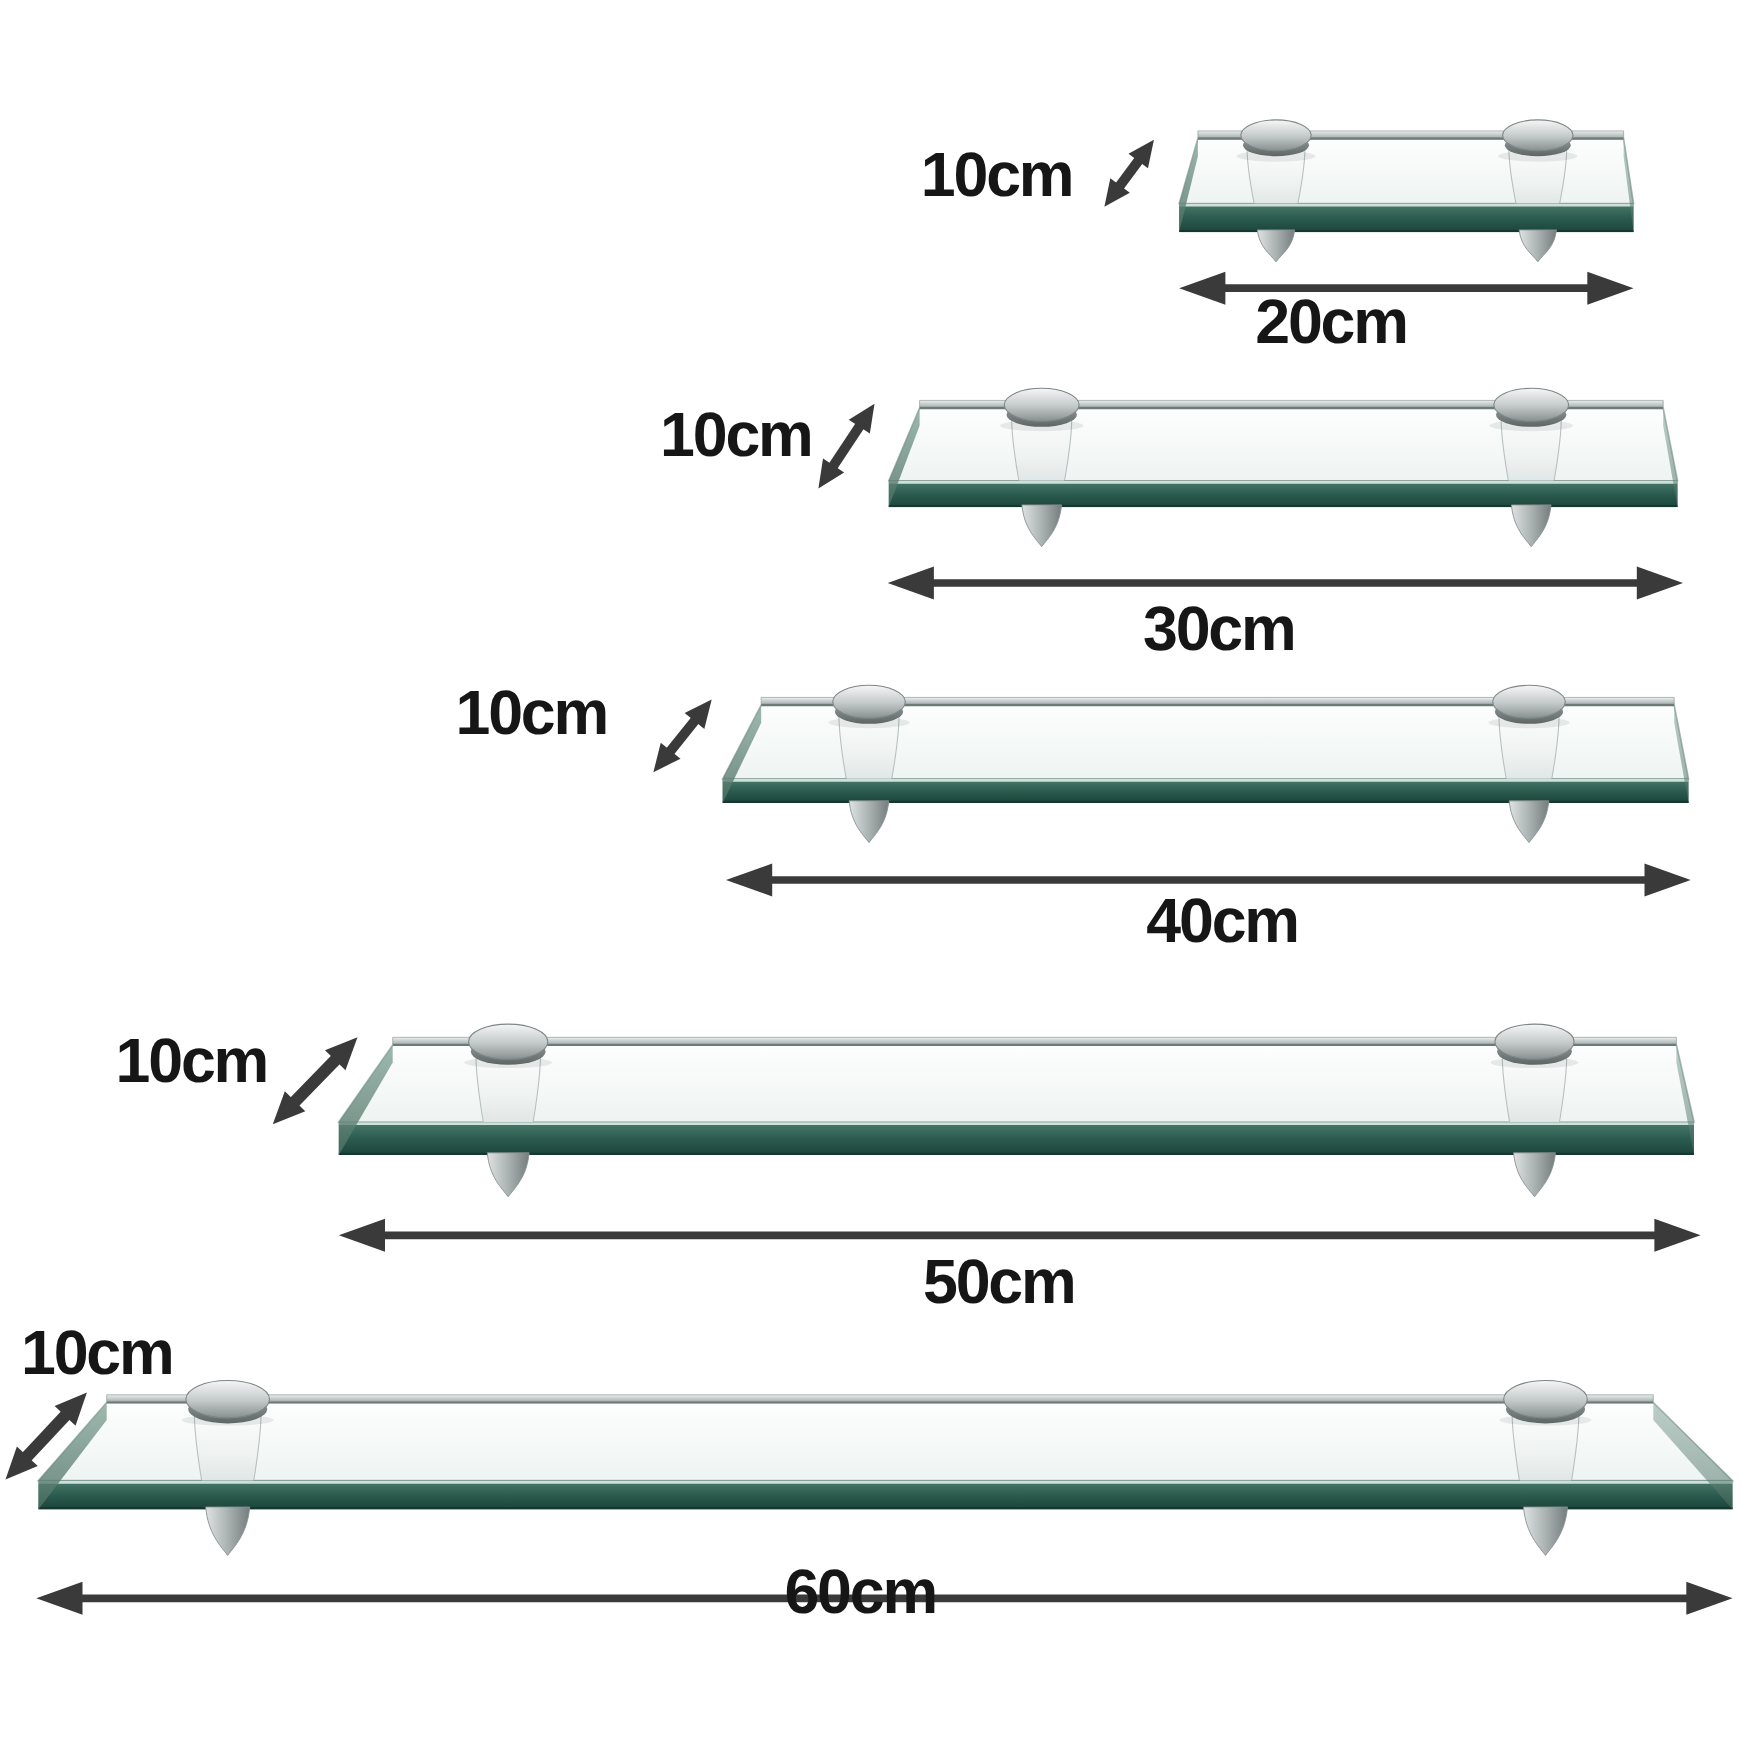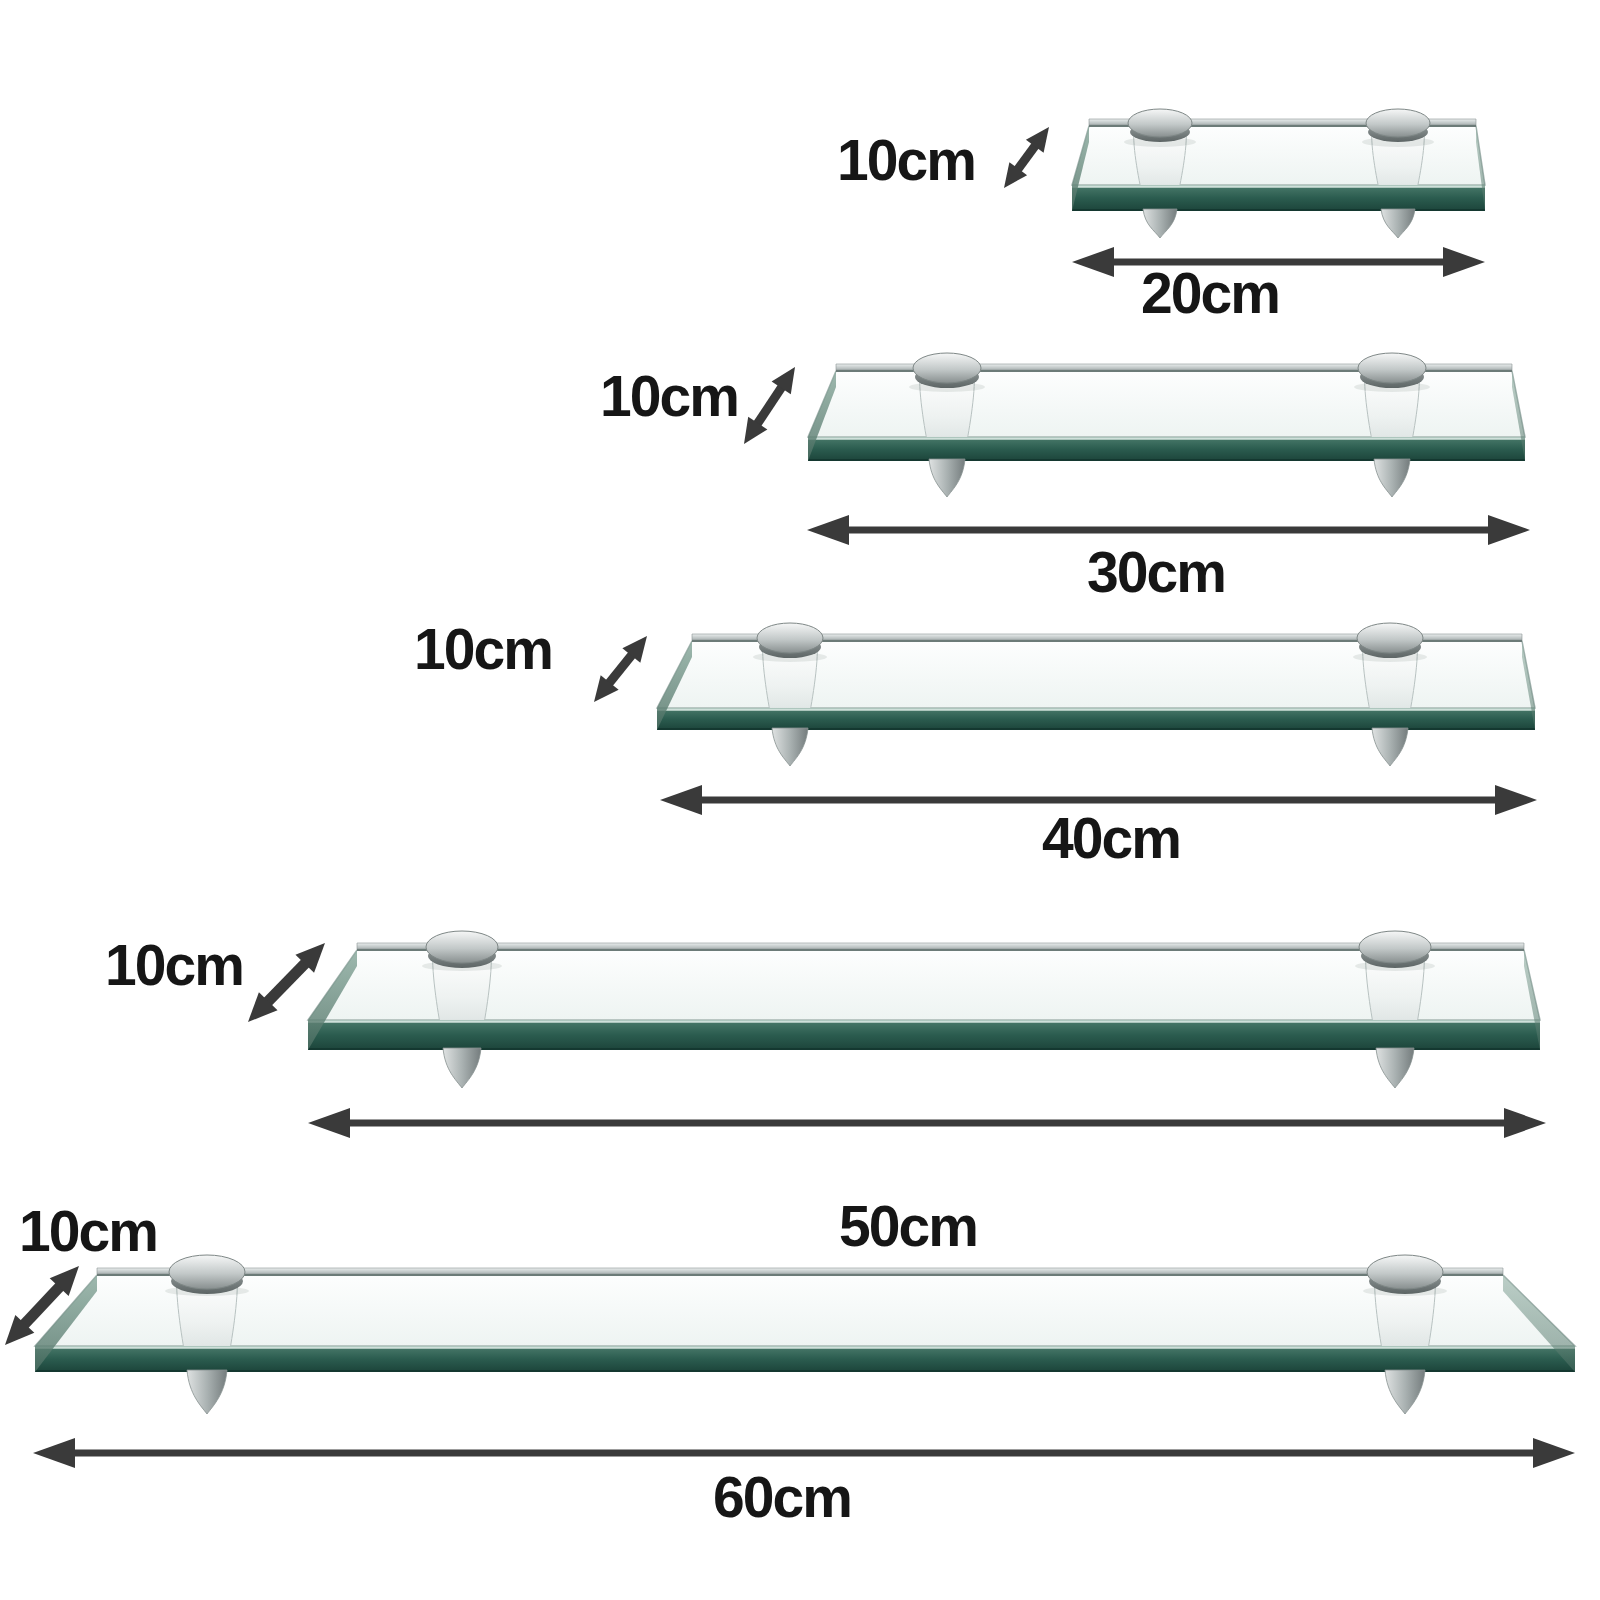--- a/index.html
+++ b/index.html
@@ -225,20 +225,20 @@
           <line x1="66.6" y1="1453" x2="1541.4" y2="1453" stroke="#3a3a3a" stroke-width="7"></line>
           <polygon points="1575,1453 1533,1468 1533,1438"></polygon>
           <polygon points="33,1453 75,1468 75,1438"></polygon>
         </g>
       </g>
     </svg>
 
   <div class="lbl" style="left: 906px; top: 160px;">10cm</div>
   <div class="lbl" style="left: 1210px; top: 293px;">20cm</div>
   <div class="lbl" style="left: 669px; top: 396px;">10cm</div>
-  <div class="lbl" style="left: 1156px; top: 572px;">30cm</div>
+  <div class="lbl" style="left: 1108px; top: 572px;">30cm</div>
   <div class="lbl" style="left: 483px; top: 649px;">10cm</div>
   <div class="lbl" style="left: 1111px; top: 838px;">40cm</div>
   <div class="lbl" style="left: 174px; top: 965px;">10cm</div>
-  <div class="lbl" style="left: 908px; top: 1226px;">50cm</div>
+  <div class="lbl" style="left: 908px; top: 1166px;">50cm</div>
   <div class="lbl" style="left: 88px; top: 1231px;">10cm</div>
-  <div class="lbl" style="left: 782px; top: 1497px;">60cm</div>
+  <div class="lbl" style="left: 782px; top: 1448px;">60cm</div>
 </div>
 
 </body></html>

